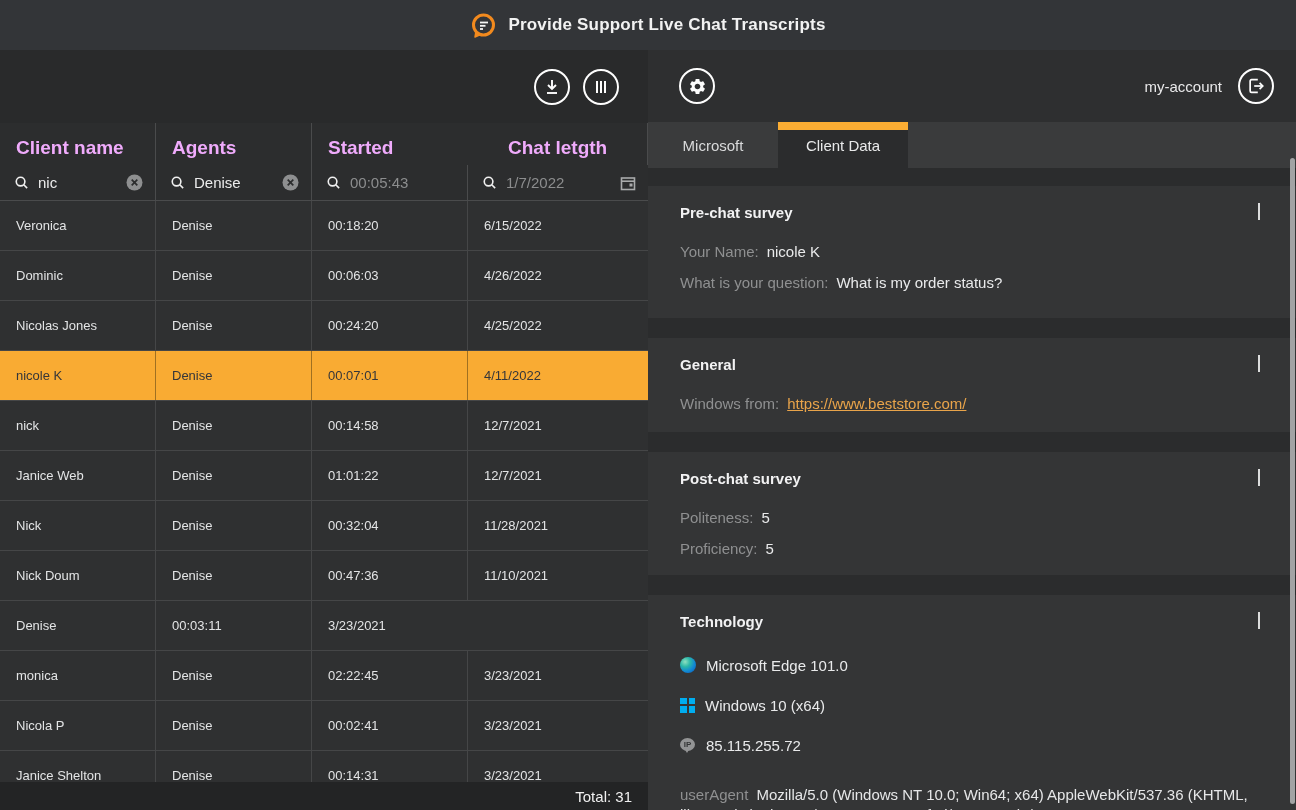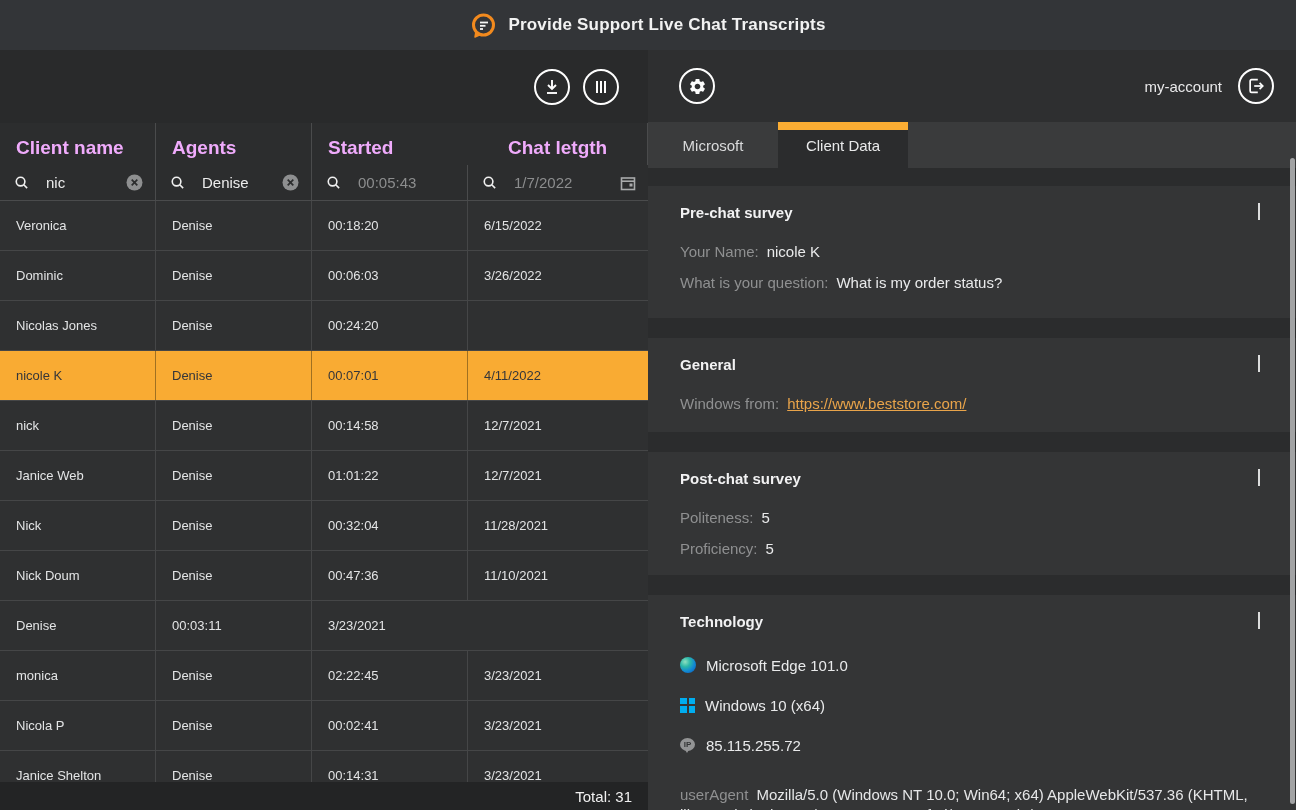--- a/index.html
+++ b/index.html
@@ -15,21 +15,21 @@
   .main { display:flex; height:760px; }
   .left  { width:648px; background:#2f3031; display:flex; flex-direction:column; position:relative; }
   .right { width:648px; background:#2b2c2d; display:flex; flex-direction:column; position:relative; }
   
   .left-toolbar { height:73px; background:#292a2b; display:flex; align-items:center; justify-content:flex-end; gap:13px; padding-right:29px; flex:none; }
   .circle-btn { width:36px; height:36px; border:2px solid #fdfdfd; border-radius:50%; display:flex; align-items:center; justify-content:center; cursor:pointer; background:transparent; }
   
   .thead { display:flex; background:#2c2d2e; flex:none; }
   .th { height:42px; padding:14px 16px 0; font-size:19px; font-weight:bold; color:#f0abfc; border-right:1px solid #4a4b4c; }
   .filters { display:flex; background:#2c2d2e; flex:none; border-bottom:1px solid #4a4b4c; }
-  .filter { height:35px; display:flex; align-items:center; gap:17px; padding:0 12px 0 14px; border-right:1px solid #4a4b4c; }
+  .filter { height:35px; display:flex; align-items:center; gap:9px; padding:0 12px 0 14px; border-right:1px solid #4a4b4c; }
   .c1 { width:156px; } .c2 { width:156px; } .c3 { width:156px; } .c4 { width:180px; border-right:none; }
   .filter input { flex:1; min-width:0; background:transparent; border:none; outline:none; color:#ececec; font-size:15px; font-family:"Liberation Sans",sans-serif; }
   .filter input::placeholder { color:#8c8d8e; }
   .clear-btn, .cal-btn { flex:none; background:none; border:none; cursor:pointer; display:flex; align-items:center; }
   .tbody { flex:1; overflow:hidden; }
   .tr { display:flex; height:50px; border-bottom:1px solid #454647; cursor:pointer; }
   .td { padding:0 16px; display:flex; align-items:center; font-size:13px; color:#e3e4e5; border-right:1px solid #454647; }
   .td.c4 { border-right:none; }
   .tr.selected { background:#f9ab33; }
   .tr.selected .td { color:#35363a; border-right-color:rgba(50,40,10,.45); }
@@ -169,26 +169,27 @@
       <div class="tr">
           <div class="td c1">Veronica</div>
           <div class="td c2">Denise</div>
           <div class="td c3">00:18:20</div>
           <div class="td c4">6/15/2022</div>
         </div>
       <div class="tr">
           <div class="td c1">Dominic</div>
           <div class="td c2">Denise</div>
           <div class="td c3">00:06:03</div>
-          <div class="td c4">3/26/2022</div>
+          <div class="td c4">4/26/2022</div>
         </div>
       <div class="tr">
           <div class="td c1">Nicolas Jones</div>
           <div class="td c2">Denise</div>
           <div class="td c3">00:24:20</div>
+          <div class="td c4">4/25/2022</div>
         </div>
       <div class="tr selected">
           <div class="td c1">nicole K</div>
           <div class="td c2">Denise</div>
           <div class="td c3">00:07:01</div>
           <div class="td c4">4/11/2022</div>
         </div>
       <div class="tr">
           <div class="td c1">nick</div>
           <div class="td c2">Denise</div>

